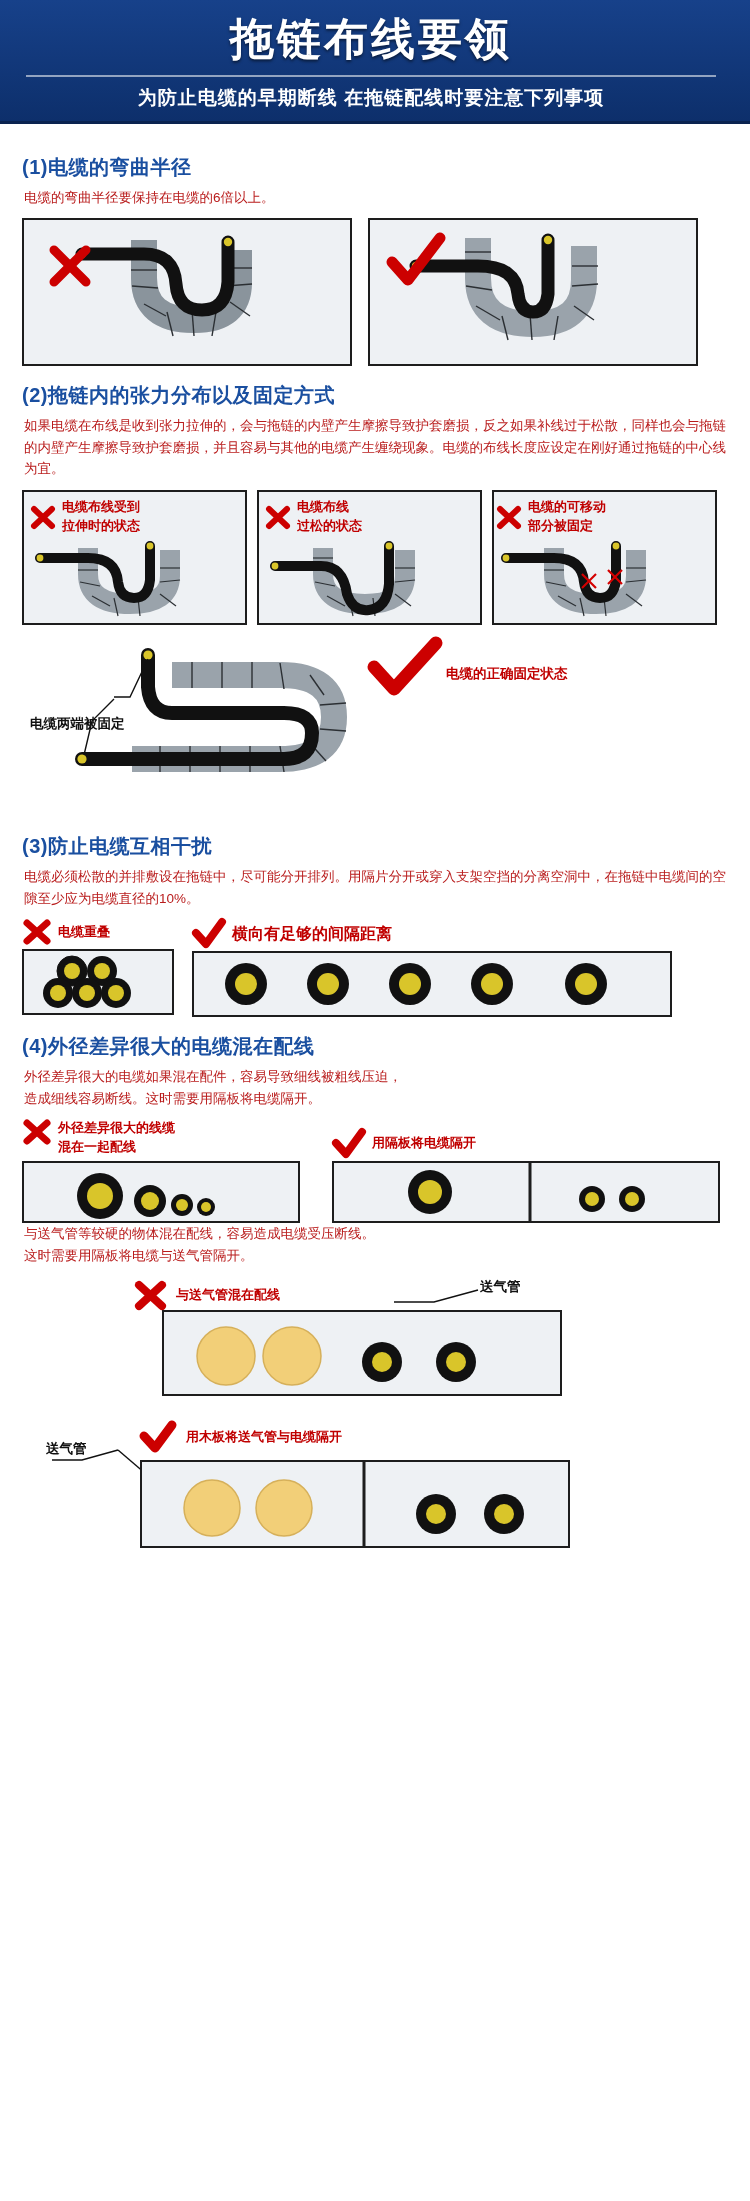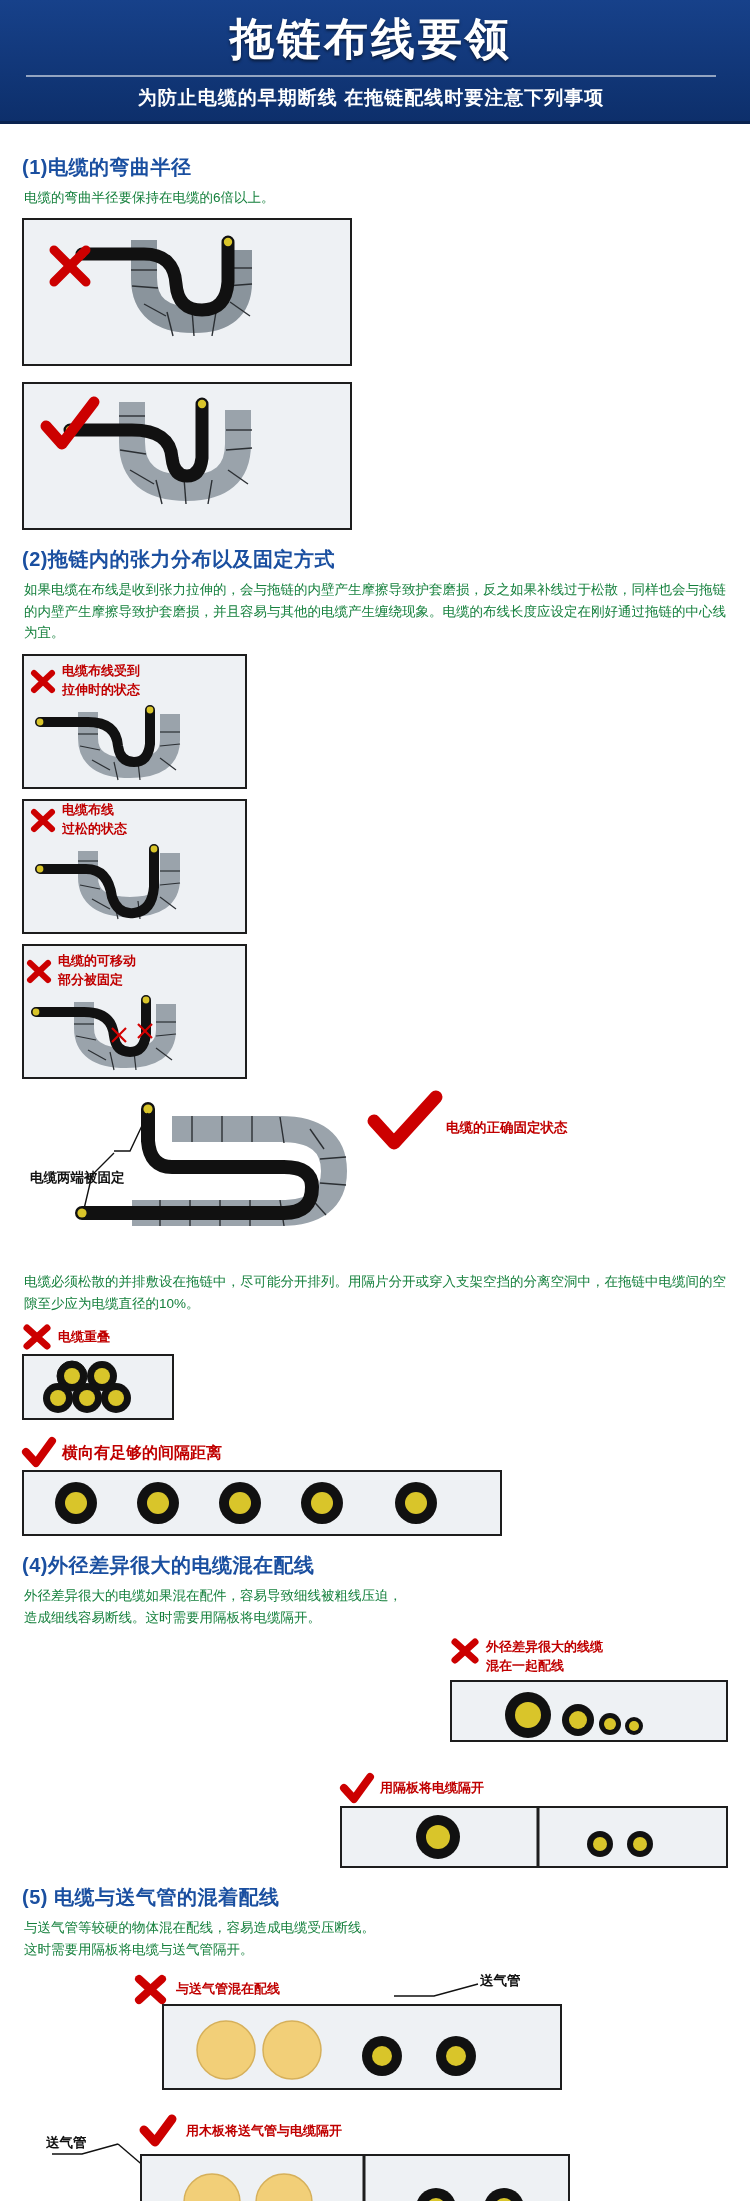--- a/index.html
+++ b/index.html
@@ -46,31 +46,31 @@
   .sec-title {
     color: #1a4fa0;
     font-size: 20px;
     font-weight: bold;
     margin: 16px 0 6px 0;
     letter-spacing: .5px;
   }
   .sec-body {
     font-size: 13.5px;
     line-height: 1.6;
-    color: #15803d;
+    color: #b91c1c;
     margin: 0 0 10px 2px;
   }
 
   
   .panel {
     border: 2px solid #1d1d1d;
     background: #eef1f4;
     position: relative;
   }
-  .row { display: flex; gap: 14px; flex-direction: column; }
+  .row { display: flex; gap: 14px; }
   .caption {
     color: #c00000;
     font-size: 13px;
     font-weight: bold;
     line-height: 1.45;
   }
 
   .flexrow { display: flex; align-items: center; }
   .markrow { display: flex; align-items: center; gap: 6px; margin-bottom: 4px; }
 
@@ -189,21 +189,21 @@
               <line x1="130" y1="54" x2="146" y2="66"></line>
               <line x1="130" y1="42" x2="150" y2="40"></line>
               <line x1="130" y1="28" x2="150" y2="28"></line>
             </g>
             <path d="M10 18 L58 18 Q86 18 88 42 Q90 58 104 58 Q118 58 120 40 L120 6" fill="none" stroke="#111" stroke-width="10" stroke-linecap="round"></path>
             <circle cx="10" cy="18" r="3.4" fill="#d9c52a"></circle>
             <circle cx="120" cy="6" r="3.4" fill="#d9c52a"></circle>
           </svg>
         </div>
 
-        <div class="panel" style="width:225px;height:135px;padding:0 6px;">
+        <div class="panel" style="width:225px;height:135px;padding:6px 6px;">
           <div class="markrow">
             <svg width="26" height="24">
               <line x1="4" y1="4" x2="22" y2="21" stroke="#cc0000" stroke-width="6" stroke-linecap="round"></line>
               <line x1="22" y1="4" x2="4" y2="21" stroke="#cc0000" stroke-width="6" stroke-linecap="round"></line>
             </svg>
             <div class="caption" style="white-space:pre-line">电缆布线
 过松的状态</div>
           </div>
           <svg width="213" height="78" viewBox="0 0 213 78">
             <path d="M58 8 L58 34 Q58 64 100 64 Q140 64 140 36 L140 10" fill="none" stroke="#9aa3ab" stroke-width="20"></path>
@@ -293,20 +293,21 @@
           <g>
             <path d="M352 30 L372 52 L414 6" fill="none" stroke="#cc0000" stroke-width="13" stroke-linecap="round" stroke-linejoin="round"></path>
           </g>
         </svg>
         <div style="position:absolute;left:8px;top:78px;" class="note-black">电缆两端被固定</div>
         <div style="position:absolute;left:424px;top:28px;" class="note-red">电缆的正确固定状态</div>
       </div>
     </div>
 
     <div>
+      <div class="sec-title">(3)防止电缆互相干扰</div>
       <div class="sec-body">电缆必须松散的并排敷设在拖链中，尽可能分开排列。用隔片分开或穿入支架空挡的分离空洞中，在拖链中电缆间的空隙至少应为电缆直径的10%。</div>
 
       <div class="row" style="gap:18px;align-items:flex-start;">
 
         <div>
           <div class="markrow">
             <svg width="30" height="26">
               <line x1="5" y1="4" x2="25" y2="22" stroke="#cc0000" stroke-width="7" stroke-linecap="round"></line>
               <line x1="25" y1="4" x2="5" y2="22" stroke="#cc0000" stroke-width="7" stroke-linecap="round"></line>
             </svg>
@@ -404,21 +405,20 @@
                 <circle cx="258" cy="36" r="7" fill="#d9c52a"></circle>
               <circle cx="298" cy="36" r="13" fill="#111"></circle>
                 <circle cx="298" cy="36" r="7" fill="#d9c52a"></circle>
             </svg>
           </div>
         </div>
       </div>
     </div>
 
     <div>
-      <div class="sec-title">(5) 电缆与送气管的混着配线</div>
       <div class="sec-body" style="white-space:pre-line">与送气管等较硬的物体混在配线，容易造成电缆受压断线。
 这时需要用隔板将电缆与送气管隔开。</div>
 
       <div class="fig-wrap" style="height:132px;margin-top:10px;">
         <div style="position:absolute;left:112px;top:4px;" class="flexrow">
           <svg width="34" height="30">
             <line x1="5" y1="5" x2="28" y2="26" stroke="#cc0000" stroke-width="8" stroke-linecap="round"></line>
             <line x1="28" y1="5" x2="5" y2="26" stroke="#cc0000" stroke-width="8" stroke-linecap="round"></line>
           </svg>
           <span class="caption" style="margin-left:8px;">与送气管混在配线</span>

